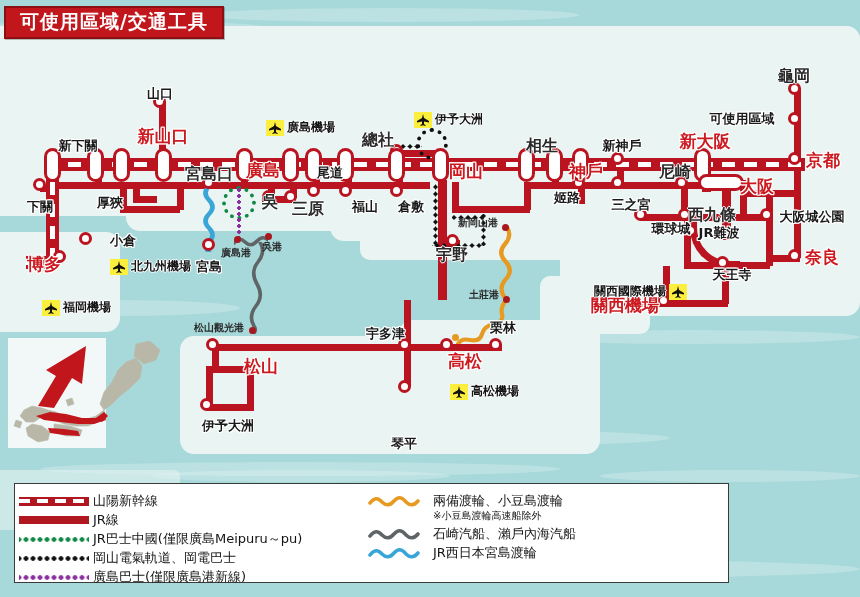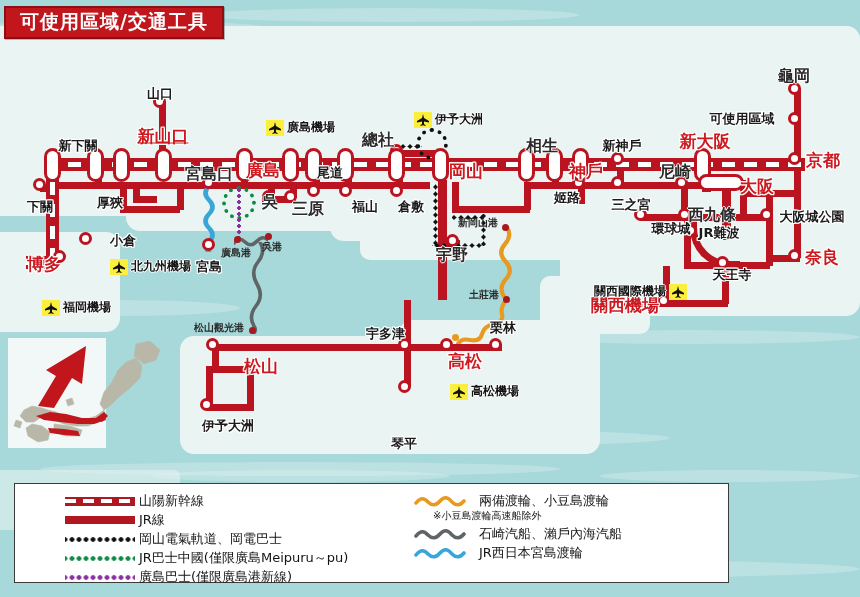--- a/index.html
+++ b/index.html
@@ -208,21 +208,21 @@
     left: 14px; top: 483px;
     width: 715px; height: 100px;
     background: #ffffff;
     border: 1px solid #3b3b3b;
     z-index: 35;
     padding: 8px 0 0 0;
   }
   .leg-col { position: absolute; }
   .leg-row {
     display: flex; align-items: center;
-    height: 18px; margin-bottom: 1px; padding-left: 46px;
+    height: 18px; margin-bottom: 1px;
   }
   .leg-sym { width: 78px; flex: none; display: flex; align-items: center; justify-content: center; }
   .leg-txt { font-size: 13px; color: #141414; font-weight: normal; white-space: nowrap; }
   .leg-note { font-size: 10px; color: #141414; margin-left: 78px; margin-top: -2px; margin-bottom: 2px; }
 
   .sym-shink {
     width: 70px; height: 9px; background: #b01720; position: relative;
   }
   .sym-shink::after {
     content:""; position:absolute; left:0; right:0; top:2px; height:4px;
@@ -454,21 +454,21 @@
   <div class="stn" style="left:489px;top:338px;"></div>
   <div class="stn" style="left:398px;top:380px;"></div>
 
   <div class="stn dot" style="left:234px;top:236px;"></div>
   <div class="stn dot" style="left:265px;top:233px;"></div>
   <div class="stn dot" style="left:249px;top:327px;"></div>
   <div class="stn dot" style="left:502px;top:224px;"></div>
   <div class="stn dot-orange stn dot" style="left:503px;top:296px;background:#a8191f;"></div>
   <div class="stn dot dot-orange" style="left:452px;top:334px;background:#e79a21;"></div>
 
-  <div class="lbl major" style="left:163px;top:136px;transform:translate(-50%,-50%);text-decoration:underline;">新山口</div>
+  <div class="lbl major" style="left:163px;top:136px;transform:translate(-50%,-50%);">新山口</div>
   <div class="lbl major" style="left:263px;top:170px;transform:translate(-50%,-50%);">廣島</div>
   <div class="lbl major" style="left:466px;top:171px;transform:translate(-50%,-50%);">岡山</div>
   <div class="lbl major" style="left:586px;top:171px;transform:translate(-50%,-50%);">神戶</div>
   <div class="lbl major" style="left:705px;top:141px;transform:translate(-50%,-50%);">新大阪</div>
   <div class="lbl major" style="left:757px;top:186px;transform:translate(-50%,-50%);">大阪</div>
   <div class="lbl major" style="left:823px;top:160px;transform:translate(-50%,-50%);">京都</div>
   <div class="lbl major" style="left:822px;top:257px;transform:translate(-50%,-50%);">奈良</div>
   <div class="lbl major" style="left:44px;top:264px;transform:translate(-50%,-50%);">博多</div>
   <div class="lbl major" style="left:261px;top:366px;transform:translate(-50%,-50%);">松山</div>
   <div class="lbl major" style="left:465px;top:361px;transform:translate(-50%,-50%);">高松</div>
@@ -573,29 +573,29 @@
         <span class="leg-txt">山陽新幹線</span>
       </div>
       <div class="leg-row">
         <span class="leg-sym">
             <span class="sym-jr"></span>
           </span>
         <span class="leg-txt">JR線</span>
       </div>
       <div class="leg-row">
         <span class="leg-sym">
+            <span class="sym-dots grn"></span>
+          </span>
+        <span class="leg-txt">JR巴士中國(僅限廣島Meipuru～pu)</span>
+      </div>
+      <div class="leg-row">
+        <span class="leg-sym">
             <span class="sym-dots blk"></span>
           </span>
         <span class="leg-txt">岡山電氣軌道、岡電巴士</span>
-      </div>
-      <div class="leg-row">
-        <span class="leg-sym">
-            <span class="sym-dots grn"></span>
-          </span>
-        <span class="leg-txt">JR巴士中國(僅限廣島Meipuru～pu)</span>
       </div>
       <div class="leg-row">
         <span class="leg-sym">
             <span class="sym-dots pur"></span>
           </span>
         <span class="leg-txt">廣島巴士(僅限廣島港新線)</span>
       </div>
     </div>
 
     <div class="leg-col" style="left:340px; top:8px;">

